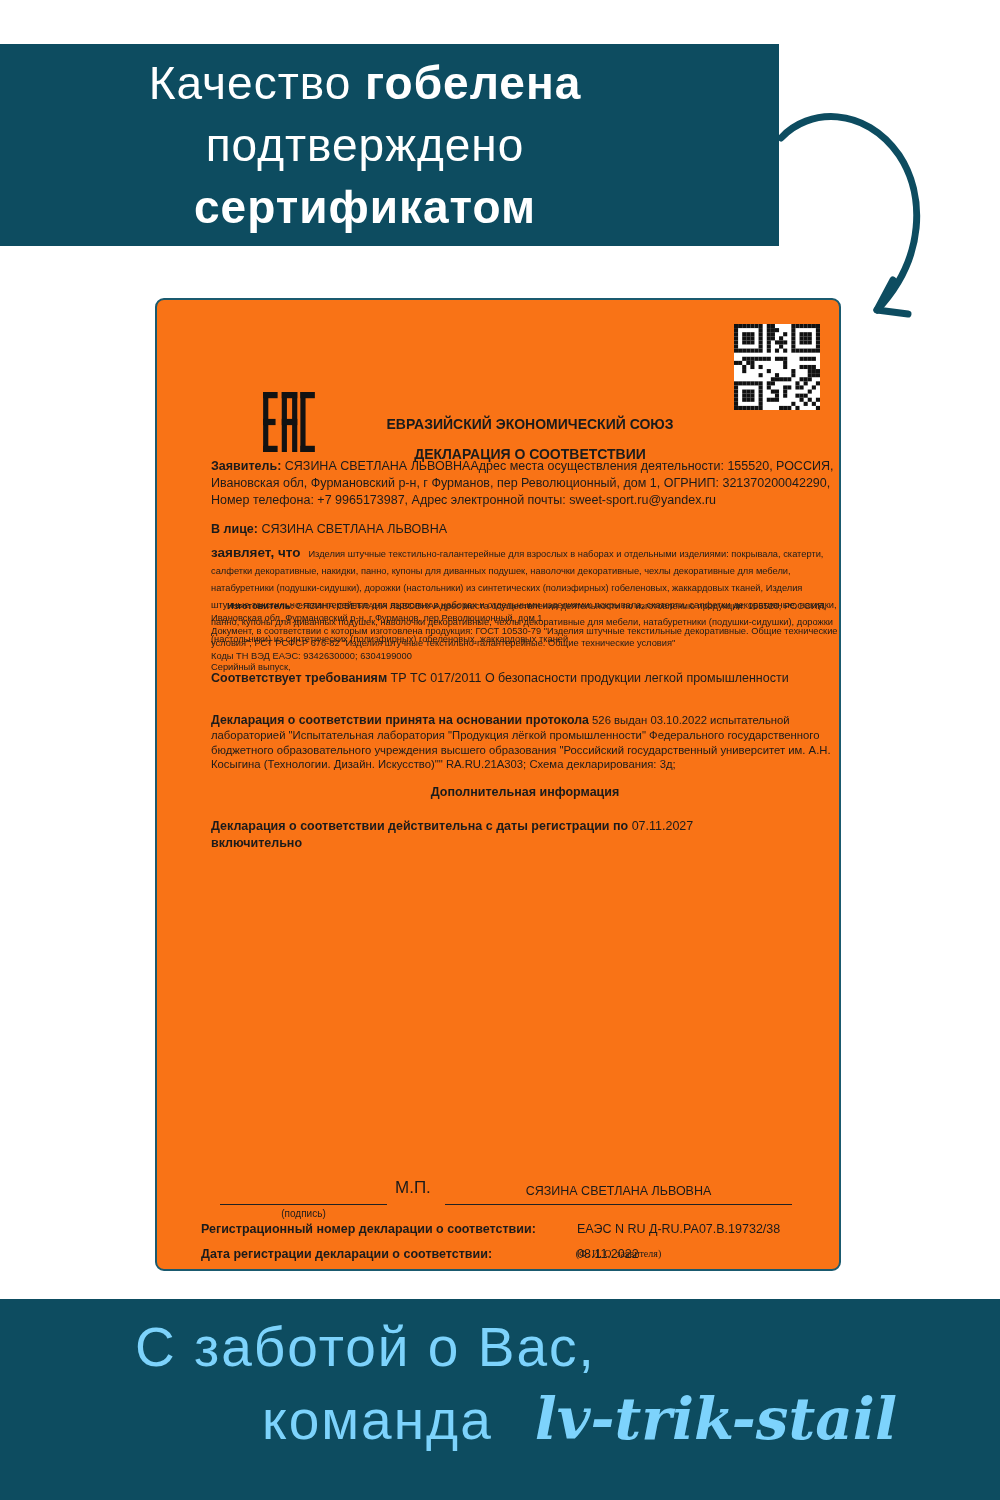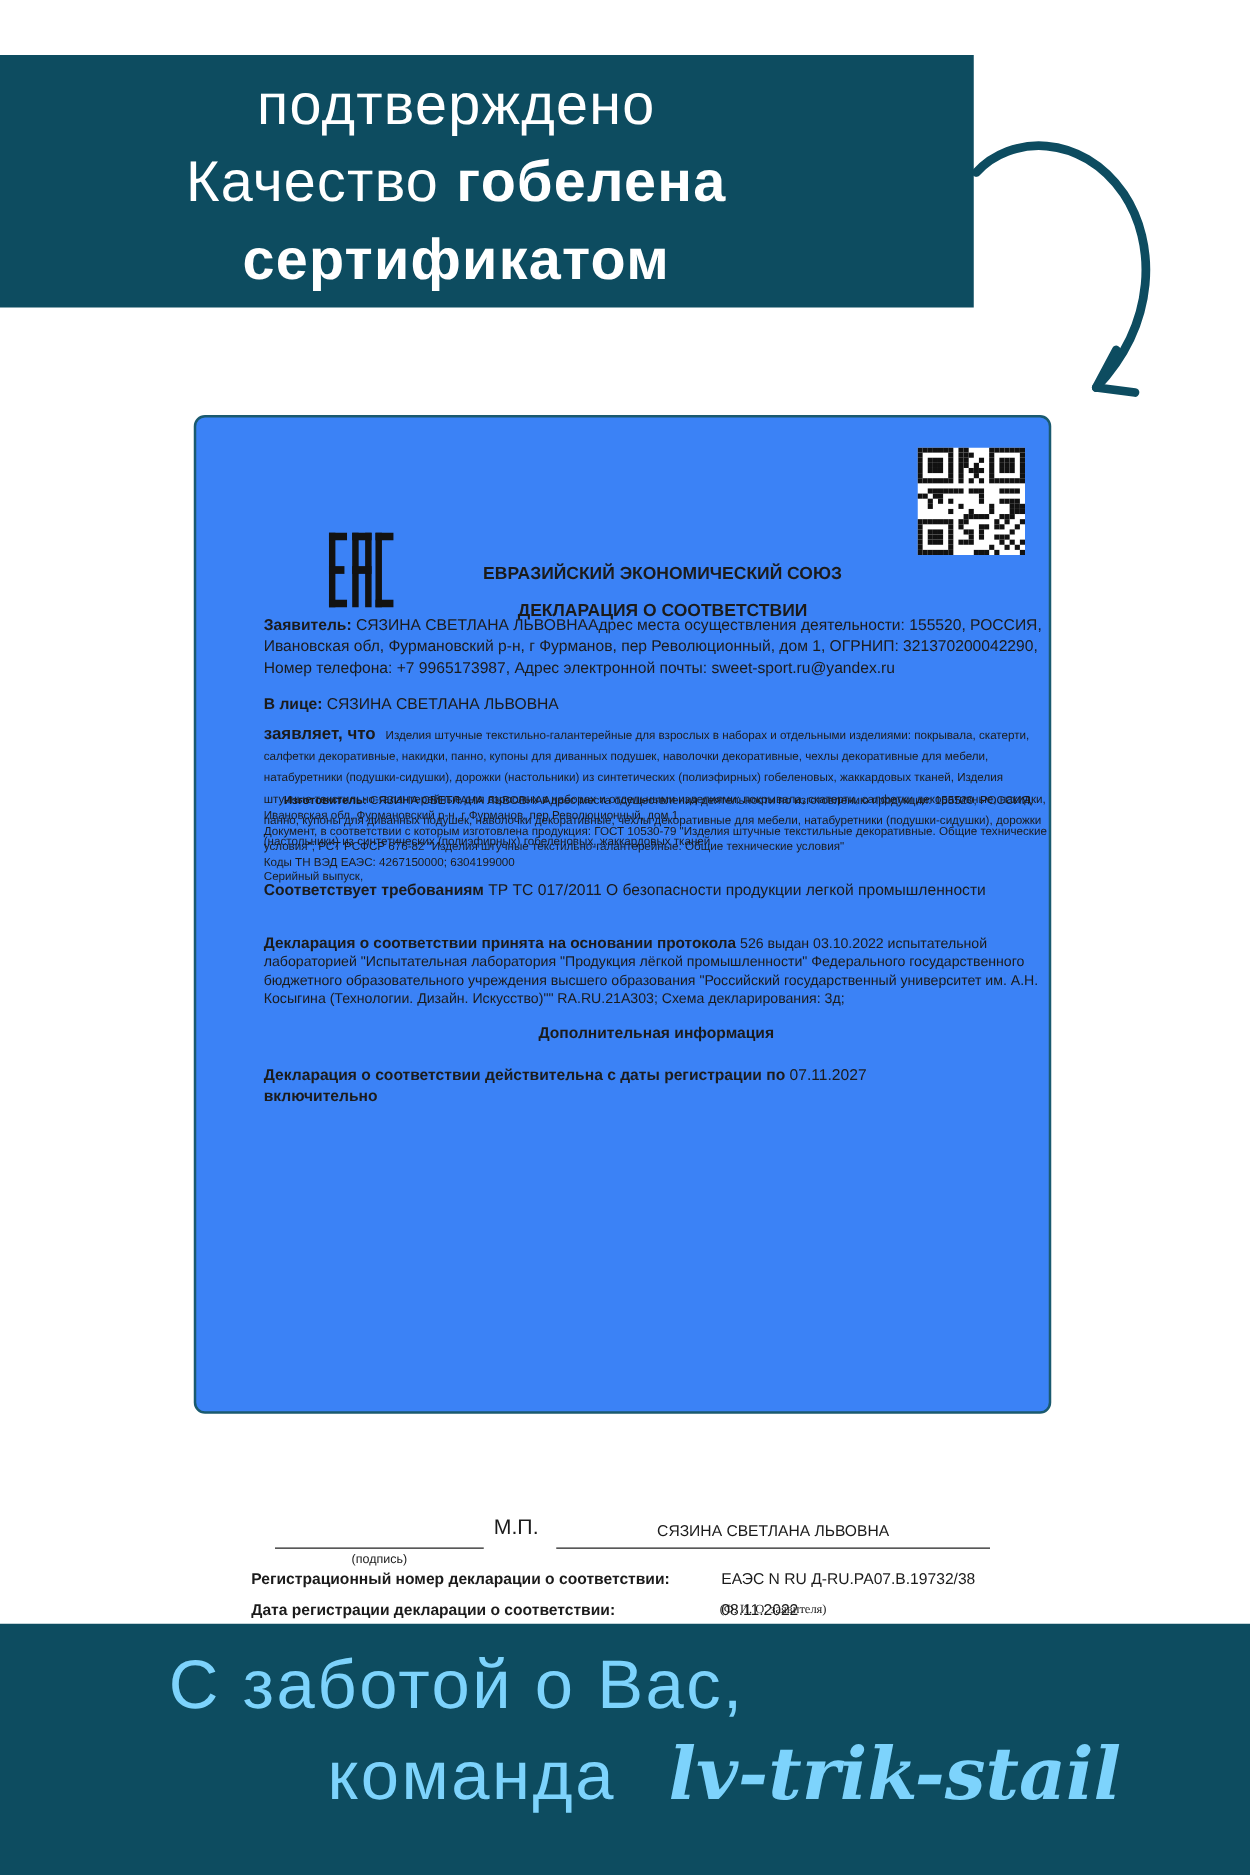--- a/index.html
+++ b/index.html
@@ -12,22 +12,22 @@
     position:absolute;left:0;top:44px;width:779px;height:202px;
     background:#0d4c60;color:#fff;
   }
   .tb-inner{width:730px;text-align:center;padding-top:8px;}
   .tb-line{font-size:46px;line-height:62px;letter-spacing:1px;font-weight:300;}
   .tb-bold{font-weight:700;}
   
   .arrow-svg{position:absolute;left:753px;top:100px;}
   
   .certificate{
-    position:absolute;left:155px;top:298px;width:686px;height:799px;
-    background:#3b82f6;border:2.5px solid #1a5a6f;border-radius:9px;box-sizing:border-box;margin-top:34px;
+    position:absolute;left:155px;top:298px;width:686px;height:973px;
+    background:#f97316;border:2.5px solid #1a5a6f;border-radius:9px;box-sizing:border-box;
   }
   .eac{position:absolute;left:106px;top:92px;}
   .qr{position:absolute;left:577px;top:24px;width:86px;height:86px;}
   .cert-h1{position:absolute;left:60px;top:116px;width:626px;text-align:center;font-size:14px;font-weight:700;}
   .cert-h2{position:absolute;left:60px;top:146px;width:626px;text-align:center;font-size:14px;font-weight:700;}
   .blk{position:absolute;left:54px;width:628px;font-size:12.5px;line-height:17px;}
   .b{font-weight:700;}
   .small{font-size:9.3px;line-height:11.8px;}
   .small-label{font-size:9.3px;line-height:11.8px;font-weight:700;padding-left:16px;}
   .declares-label{font-size:13.5px;font-weight:700;margin-right:8px;}
@@ -49,22 +49,22 @@
   .bb-brand{
     font-family:"DejaVu Serif", serif;font-style:italic;font-weight:700;
     font-size:58px;margin-left:42px;letter-spacing:0;
   }
 </style>
 </head>
 <body>
 
 <div class="top-banner">
   <div class="tb-inner">
+    <div class="tb-line"><span>Качество </span><span class="tb-bold">гобелена</span></div>
     <div class="tb-line">подтверждено</div>
-    <div class="tb-line"><span>Качество </span><span class="tb-bold">гобелена</span></div>
     <div class="tb-line tb-bold">сертификатом</div>
   </div>
 </div>
 
 <svg class="arrow-svg" width="190" height="230" viewBox="0 0 190 230">
   <path d="M 28 38 C 55 8, 112 6, 146 55 C 172 94, 173 158, 124 210" fill="none" stroke="#0d4c60" stroke-width="7" stroke-linecap="round"></path>
   <path d="M 124 210 L 140 180 M 124 210 L 155 214" fill="none" stroke="#0d4c60" stroke-width="7" stroke-linecap="round"></path>
 </svg>
 
 <div class="certificate">
@@ -295,21 +295,21 @@
   <div class="blk" style="top:158px;"><span class="b">Заявитель:</span><span> СЯЗИНА СВЕТЛАНА ЛЬВОВНААдрес места осуществления деятельности: 155520, РОССИЯ, Ивановская обл, Фурмановский р-н, г Фурманов, пер Революционный, дом 1, ОГРНИП: 321370200042290, Номер телефона: +7 9965173987, Адрес электронной почты: sweet-sport.ru@yandex.ru</span></div>
 
   <div class="blk" style="top:221px;"><span class="b">В лице:</span><span> СЯЗИНА СВЕТЛАНА ЛЬВОВНА</span></div>
 
   <div class="blk" style="top:244px;"><span class="declares-label">заявляет, что</span><span class="small">Изделия штучные текстильно-галантерейные для взрослых в наборах и отдельными изделиями: покрывала, скатерти, салфетки декоративные, накидки, панно, купоны для диванных подушек, наволочки декоративные, чехлы декоративные для мебели, натабуретники (подушки-сидушки), дорожки (настольники) из синтетических (полиэфирных) гобеленовых, жаккардовых тканей, Изделия штучные текстильно-галантерейные для взрослых в наборах и отдельными изделиями: покрывала, скатерти, салфетки декоративные, накидки, панно, купоны для диванных подушек, наволочки декоративные, чехлы декоративные для мебели, натабуретники (подушки-сидушки), дорожки (настольники) из синтетических (полиэфирных) гобеленовых, жаккардовых тканей</span></div>
 
   <div class="blk small" style="top:301px;"><span class="small-label">Изготовитель:</span><span> СЯЗИНА СВЕТЛАНА ЛЬВОВНААдрес места осуществления деятельности по изготовлению продукции: 155520, РОССИЯ, Ивановская обл, Фурмановский р-н, г Фурманов, пер Революционный, дом 1</span></div>
 
   <div class="blk small" style="top:326px;">Документ, в соответствии с которым изготовлена продукция: ГОСТ 10530-79 "Изделия штучные текстильные декоративные. Общие технические условия"; РСТ РСФСР 676-82 "Изделия штучные текстильно-галантерейные. Общие технические условия"</div>
 
-  <div class="blk small" style="top:351px;">Коды ТН ВЭД ЕАЭС: 4267150000; 6304199000</div>
+  <div class="blk small" style="top:351px;">Коды ТН ВЭД ЕАЭС: 9342630000; 6304199000</div>
 
   <div class="blk small" style="top:362px;">Серийный выпуск,</div>
 
   <div class="blk" style="top:370px;"><span class="b">Соответствует требованиям</span><span>  ТР ТС 017/2011 О безопасности продукции легкой промышленности</span></div>
 
   <div class="blk protocol" style="top:413px;"><span class="b">Декларация о соответствии принята на основании протокола</span><span> 526 выдан 03.10.2022  испытательной лабораторией "Испытательная лаборатория "Продукция лёгкой промышленности" Федерального государственного бюджетного образовательного учреждения высшего  образования "Российский государственный университет им. А.Н. Косыгина (Технологии. Дизайн. Искусство)"" RA.RU.21A303; Схема декларирования: 3д;</span></div>
 
   <div class="blk b" style="top:484px;text-align:center;">Дополнительная информация</div>
 
   <div class="blk" style="top:518px;"><span class="b">Декларация о соответствии действительна с даты регистрации по</span><span> 07.11.2027</span><br><span class="b">включительно</span></div>

